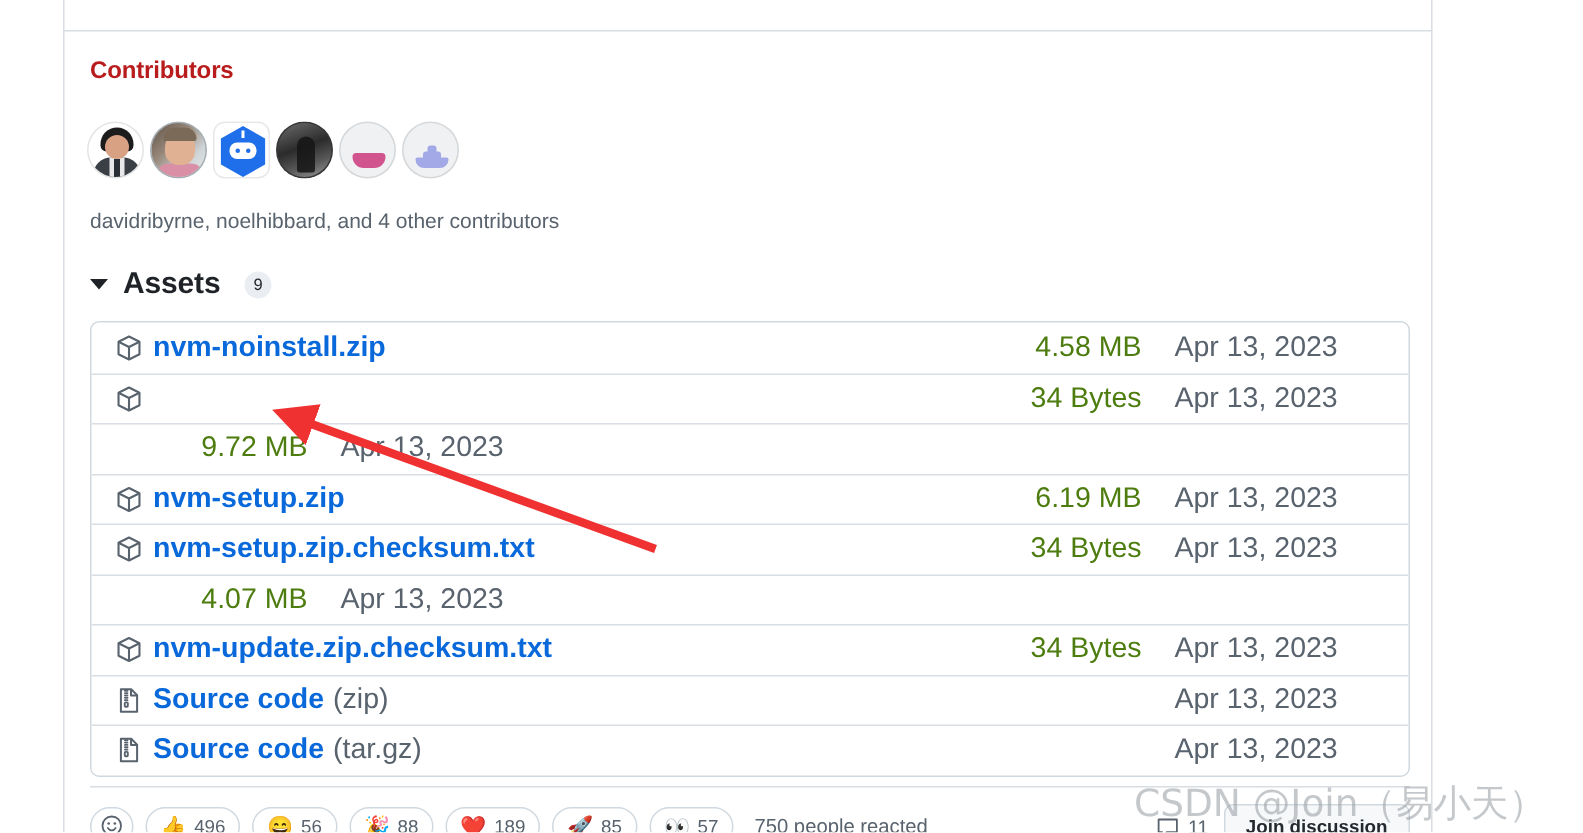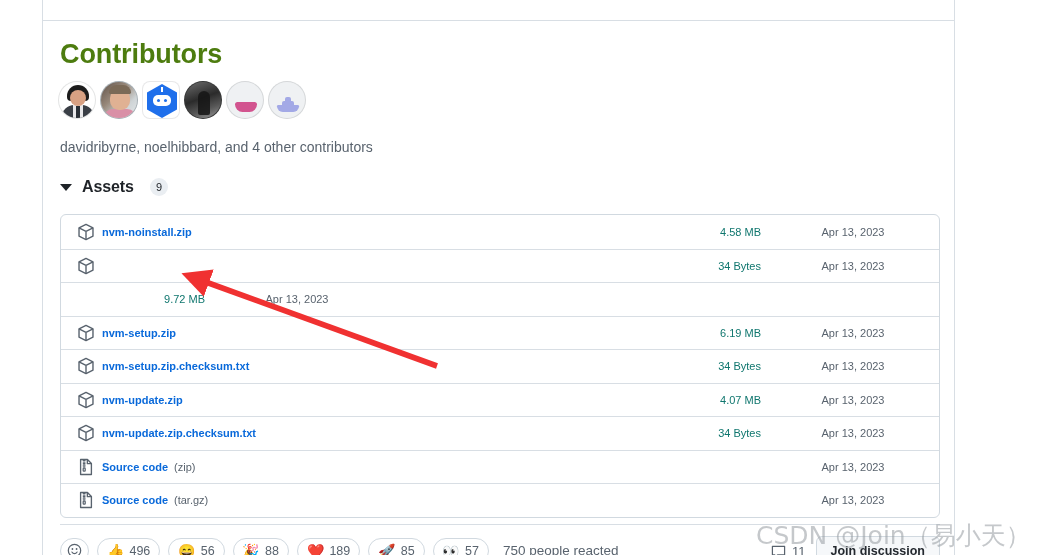--- a/index.html
+++ b/index.html
@@ -27,21 +27,21 @@
   }
 
   .content {
     position: absolute; left: 43px; top: 21px; width: 911px; height: 534px;
     padding: 0;
   }
 
   
   .contrib-heading {
     position: absolute; left: 17px; top: 18px;
-    font-size: 27px; font-weight: 600; color: #4d7c0f;
+    font-size: 16px; font-weight: 600; color: #b91c1c;
     letter-spacing: -0.1px;
   }
   .avatar-row {
     position: absolute; left: 15px; top: 60px;
     display: flex; gap: 4px;
   }
   .avatar {
     width: 38px; height: 38px; border-radius: 50%;
     overflow: hidden; position: relative;
     border: 1px solid rgba(27,31,36,0.12);
@@ -100,49 +100,49 @@
   .assets-head {
     position: absolute; left: 17px; top: 157px;
     display: flex; align-items: center; gap: 16px;
   }
   .caret {
     width: 0; height: 0;
     border-left: 6px solid transparent; border-right: 6px solid transparent;
     border-top: 7px solid #1f2328;
     margin-right: 2px;
   }
-  .assets-title { font-size: 16px; font-weight: 600; color: #1f2328; letter-spacing:-0.1px; }
+  .assets-title { font-size: 20px; font-weight: 600; color: #1f2328; letter-spacing:-0.1px; }
   .assets-count {
     background: #eaeef2; color: #1f2328;
     font-size: 11px; line-height: 18px; height: 18px; min-width: 18px;
     border-radius: 9px; text-align: center; padding: 0 6px;
   }
 
   
   .assets-table {
     position: absolute; left: 17px; top: 193px; width: 880px;
     border: 1px solid #d1d9e0; border-radius: 6px;
     overflow: hidden; background: #fff;
   }
   .asset-row {
     display: flex; align-items: center;
     height: 33.5px;
     border-top: 1px solid #d8dee4;
     padding: 0 16px;
-    font-size: 11px;
+    font-size: 19px;
   }
   .asset-row:first-child { border-top: none; }
   .asset-name { flex: 1; display: flex; align-items: center; gap: 2px; min-width:0; }
   .asset-link {
     color: #0969da; font-weight: 600; text-decoration: none;
     white-space: nowrap;
   }
   .asset-suffix { color: #59636e; font-weight: 400; margin-left: 4px; }
-  .asset-size { width: 150px; text-align: right; color: #0f766e; padding-right: 22px; }
-  .asset-date { width: 140px; text-align: center; color: #59636e; }
+  .asset-size { width: 150px; text-align: right; color: #4d7c0f; padding-right: 22px; }
+  .asset-date { width: 140px; text-align: left; color: #59636e; }
   .row-icon { width: 18px; height: 18px; flex: none; margin-right: 5px; display:block; }
 
   
   .footer {
     position: absolute; left: 17px; top: 503px; width: 880px;
     border-top: 1px solid #d8dee4;
     height: 52px;
     display: flex; align-items: center;
   }
   .reaction-pill {
@@ -287,27 +287,20 @@
             <svg class="row-icon" viewBox="0 0 16 16" aria-hidden="true">
               <path d="M8 1.2 14.2 4.3v7.4L8 14.8 1.8 11.7V4.3z" fill="none" stroke="#59636e" stroke-width="1.25" stroke-linejoin="round"></path>
               <path d="M1.8 4.3 8 7.4l6.2-3.1M8 7.4v7.4" fill="none" stroke="#59636e" stroke-width="1.25" stroke-linejoin="round"></path>
             </svg>
             <a class="asset-link" href="#">nvm-setup.zip.checksum.txt</a>
           </span>
           <span class="asset-size">34 Bytes</span>
           <span class="asset-date">Apr 13, 2023</span>
         </div>
         <div class="asset-row">
-          <span class="asset-name">
-            <svg class="row-icon" viewBox="0 0 16 16" aria-hidden="true">
-              <path d="M8 1.2 14.2 4.3v7.4L8 14.8 1.8 11.7V4.3z" fill="none" stroke="#59636e" stroke-width="1.25" stroke-linejoin="round"></path>
-              <path d="M1.8 4.3 8 7.4l6.2-3.1M8 7.4v7.4" fill="none" stroke="#59636e" stroke-width="1.25" stroke-linejoin="round"></path>
-            </svg>
-            <a class="asset-link" href="#">nvm-update.zip</a>
-          </span>
           <span class="asset-size">4.07 MB</span>
           <span class="asset-date">Apr 13, 2023</span>
         </div>
         <div class="asset-row">
           <span class="asset-name">
             <svg class="row-icon" viewBox="0 0 16 16" aria-hidden="true">
               <path d="M8 1.2 14.2 4.3v7.4L8 14.8 1.8 11.7V4.3z" fill="none" stroke="#59636e" stroke-width="1.25" stroke-linejoin="round"></path>
               <path d="M1.8 4.3 8 7.4l6.2-3.1M8 7.4v7.4" fill="none" stroke="#59636e" stroke-width="1.25" stroke-linejoin="round"></path>
             </svg>
             <a class="asset-link" href="#">nvm-update.zip.checksum.txt</a>

